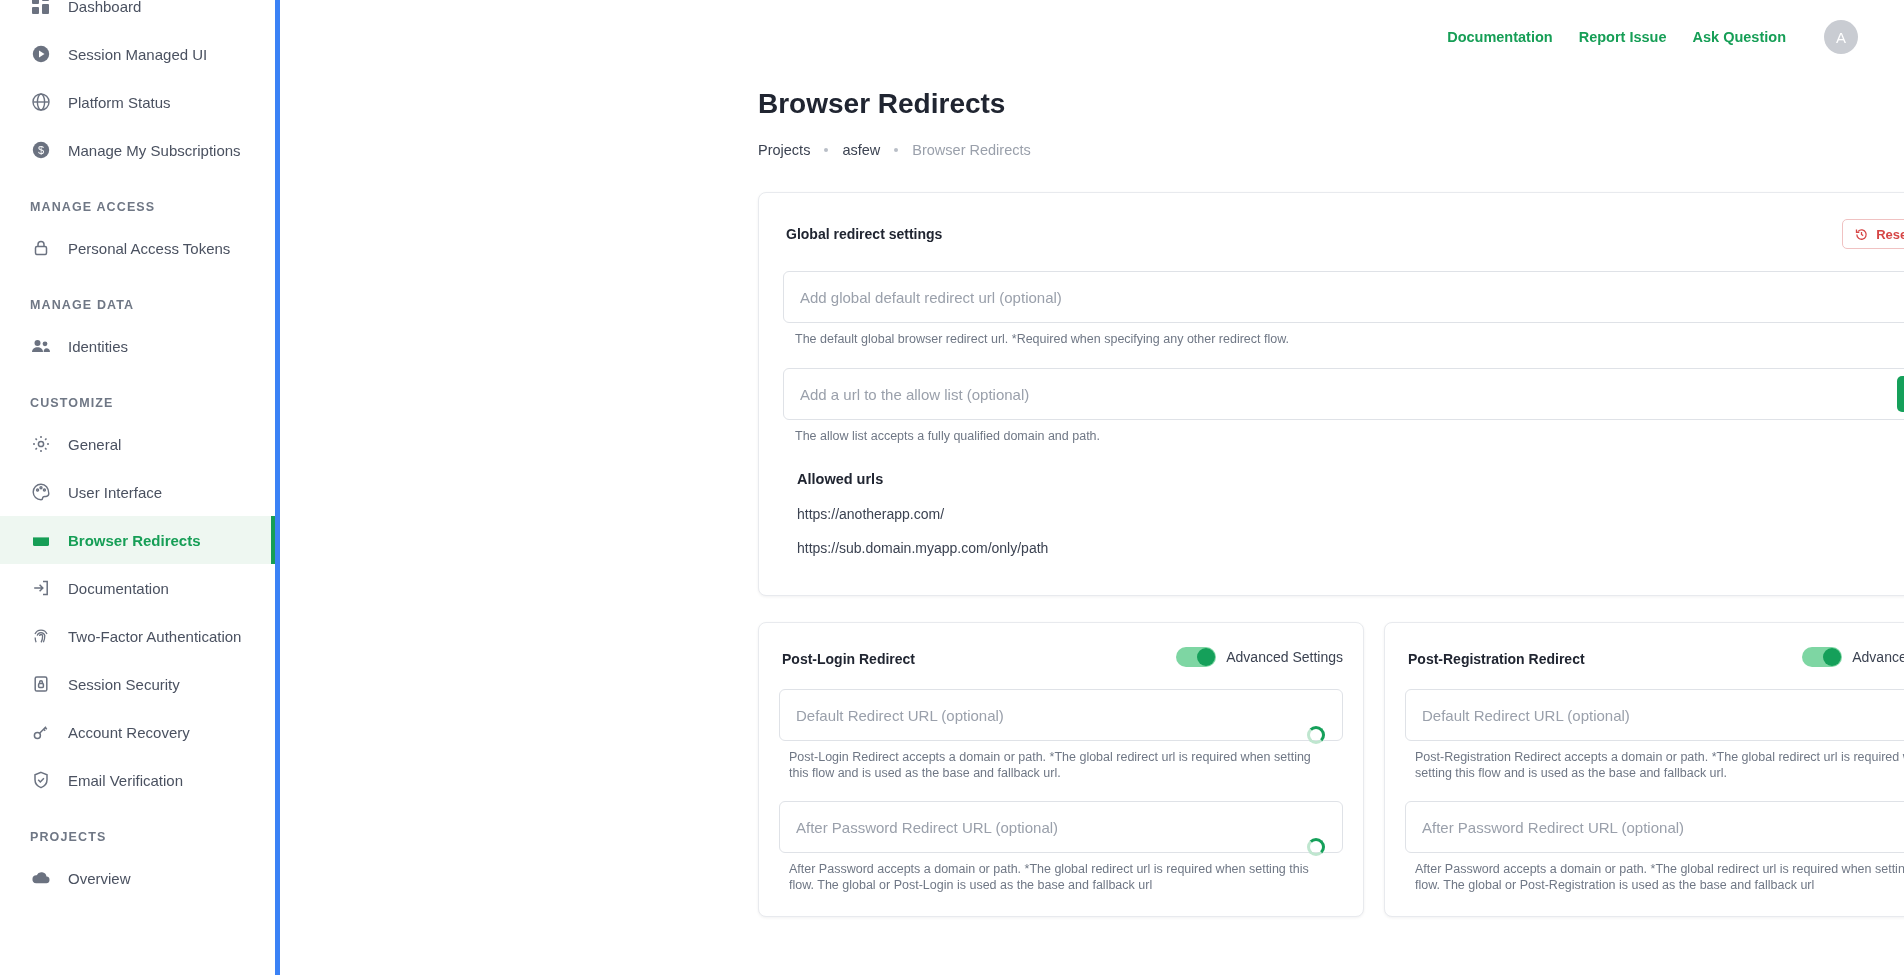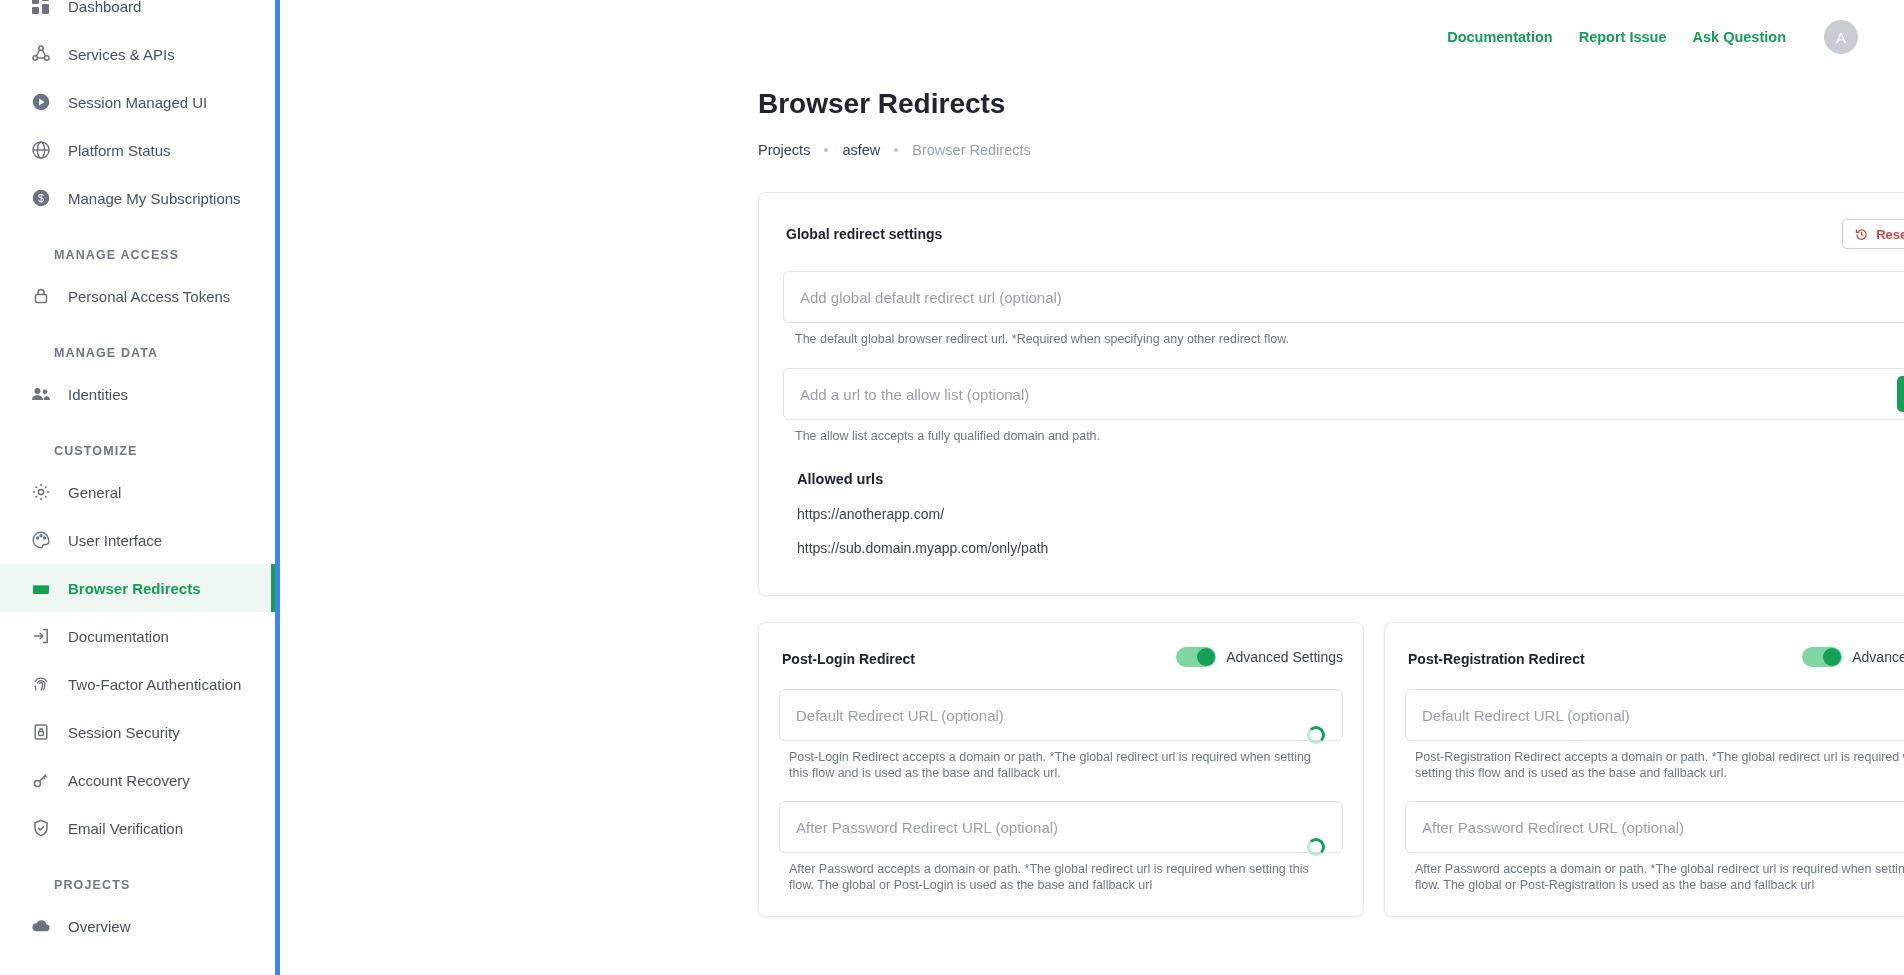--- a/index.html
+++ b/index.html
@@ -54,21 +54,20 @@
     width: 4px;
     background: #169e56;
   }
   .section-title {
     font-size: 12.5px;
     letter-spacing: 0.09em;
     font-weight: bold;
     color: #6f7785;
     padding: 26px 0 10px 30px;
     text-transform: uppercase;
-    margin-left: 24px;
   }
 
   
   .main {
     flex: 1;
     height: 975px;
     overflow: hidden;
     position: relative;
     background: #ffffff;
   }
@@ -290,31 +289,20 @@
         <svg width="18" height="18" viewBox="0 0 18 18" fill="currentColor">
             <rect x="0" y="0" width="7" height="7" rx="1"></rect>
             <rect x="10" y="0" width="7" height="4" rx="1"></rect>
             <rect x="0" y="10" width="7" height="7" rx="1"></rect>
             <rect x="10" y="7" width="7" height="10" rx="1"></rect>
           </svg>
       </span>
       <span>Dashboard</span>
     </div>
 
-    <div class="nav-item">
-      <span class="ico">
-        <svg width="18" height="18" viewBox="0 0 18 18" fill="none" stroke="currentColor" stroke-width="1.5">
-            <circle cx="9" cy="3.2" r="2.2"></circle>
-            <circle cx="3.2" cy="13" r="2.2"></circle>
-            <circle cx="14.8" cy="13" r="2.2"></circle>
-            <path d="M7.6 5 4.4 11M10.4 5l3.2 6M5.4 13h7.2"></path>
-          </svg>
-      </span>
-      <span>Services &amp; APIs</span>
-    </div>
 
     <div class="nav-item">
       <span class="ico">
         <svg width="18" height="18" viewBox="0 0 18 18" fill="currentColor">
             <circle cx="9" cy="9" r="8.2" fill="currentColor"></circle>
             <path d="M7 5.5 12.5 9 7 12.5z" fill="#fff"></path>
           </svg>
       </span>
       <span>Session Managed UI</span>
     </div>

